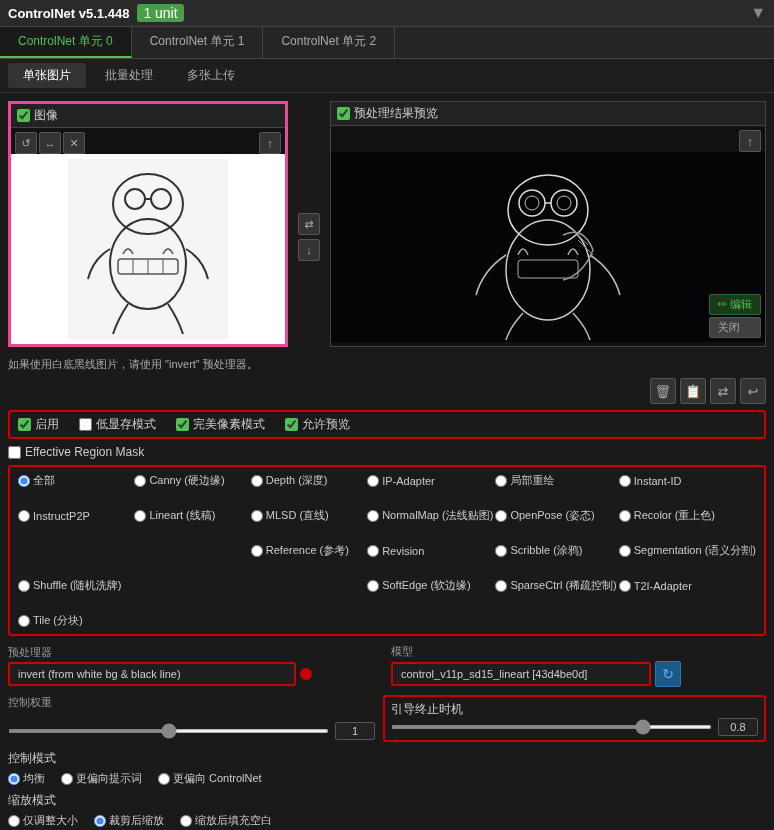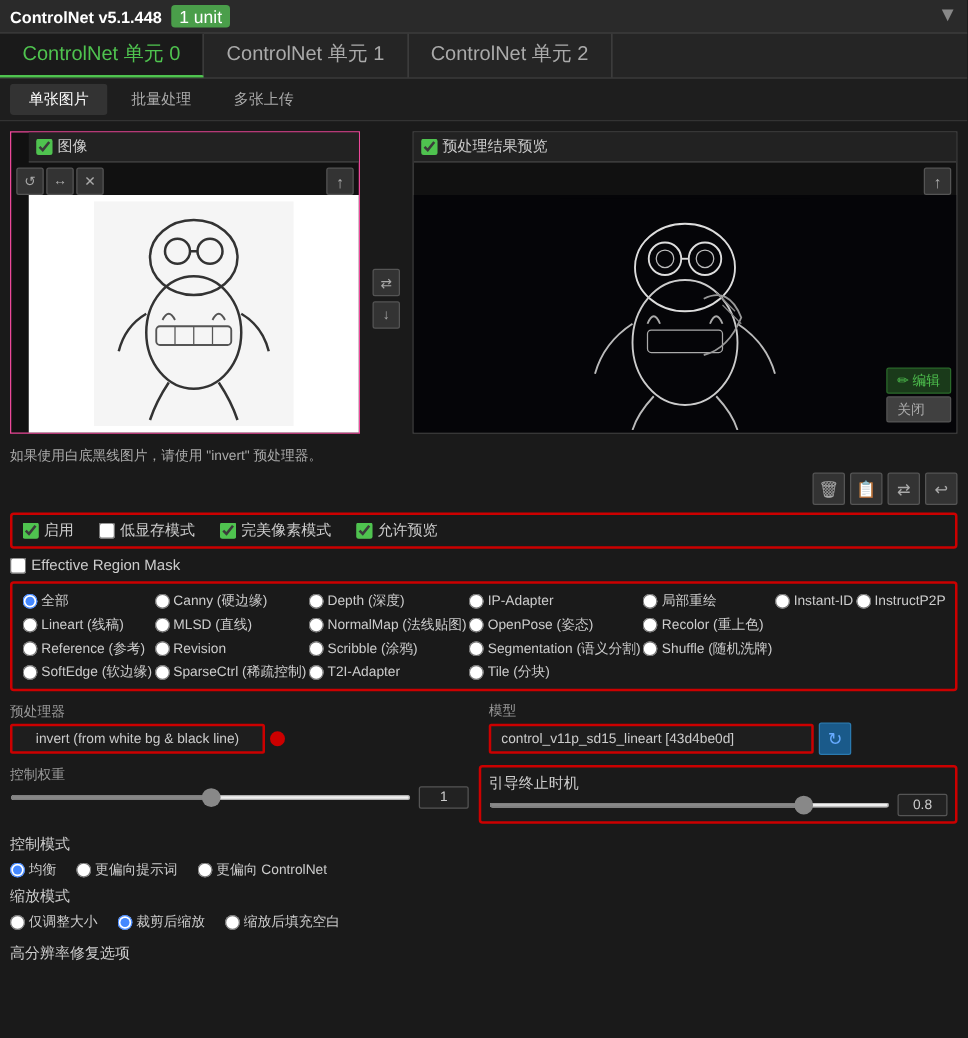--- a/index.html
+++ b/index.html
@@ -32,21 +32,21 @@
     .title-bar-right { color: #888; font-size: 16px; cursor: pointer; }
     .tabs-row {
       background: #252525;
       display: flex;
       border-bottom: 1px solid #444;
     }
     .tab {
       padding: 6px 18px;
       cursor: pointer;
       color: #aaa;
-      font-size: 16px;
+      font-size: 12px;
       border-right: 1px solid #444;
     }
     .tab.active {
       background: #1a1a1a;
       color: #4fc34f;
       border-bottom: 2px solid #4fc34f;
     }
     .sub-tabs-row {
       background: #1e1e1e;
       display: flex;
@@ -149,22 +149,22 @@
       margin-bottom: 4px;
     }
     .control-type-section {
       border: 2px solid #c00;
       border-radius: 3px;
       padding: 6px 8px;
       margin-bottom: 8px;
     }
     .radio-grid {
       display: grid;
-      grid-template-columns: repeat(7, 1fr);
-      gap: 4px 2px;
+      grid-template-columns: repeat(6, 1fr);
+      gap: 20px 2px;
     }
     .radio-item {
       display: flex;
       align-items: center;
       gap: 3px;
       cursor: pointer;
       white-space: nowrap;
       font-size: 11px;
       color: #ccc;
     }
@@ -235,21 +235,21 @@
       margin-bottom: 8px;
       align-items: flex-start;
     }
     .slider-group {
       flex: 1;
     }
     .slider-group label {
       font-size: 11px;
       color: #999;
       display: block;
-      margin-bottom: 2px;
+      margin-bottom: 12px;
     }
     .slider-with-val {
       display: flex;
       align-items: center;
       gap: 6px;
     }
     .slider-with-val input[type=range] {
       flex: 1;
       accent-color: #888;
       height: 4px;
@@ -335,22 +335,21 @@
       display: flex;
       gap: 2px;
     }
     select option { background: #222; color: #ccc; }
     .preprocessor-wrapper { flex: 1; }
     .model-wrapper { flex: 1; }
     .left-panel-image {
       flex: 0 0 280px;
       position: relative;
       background: #111;
-      border: 1px solid #ec4899;
-      padding-left: 14px;
+      border: 3px solid #ec4899;
     }
     .right-panel-image {
       flex: 1;
       position: relative;
       background: #111;
       border: 1px solid #444;
     }
   </style>
 </head>
 <body>
@@ -605,21 +604,21 @@
         <input type="radio" name="ctrl" style="">
         <span>Tile (分块)</span>
       </label>
     </div>
   </div>
 
   <div class="preprocessor-model-row">
     <div class="labeled-select preprocessor-wrapper">
       <label>预处理器</label>
       <div class="select-wrapper">
-        <select class="dropdown-select" style="width:204px;text-align:center;">
+        <select class="dropdown-select" style="width:288px;">
           <option>invert (from white bg &amp; black line)</option>
         </select>
         <span class="red-dot"></span>
       </div>
     </div>
     <div class="labeled-select model-wrapper">
       <label>模型</label>
       <div class="select-wrapper">
         <select class="dropdown-select-model">
           <option>control_v11p_sd15_lineart [43d4be0d]</option>

